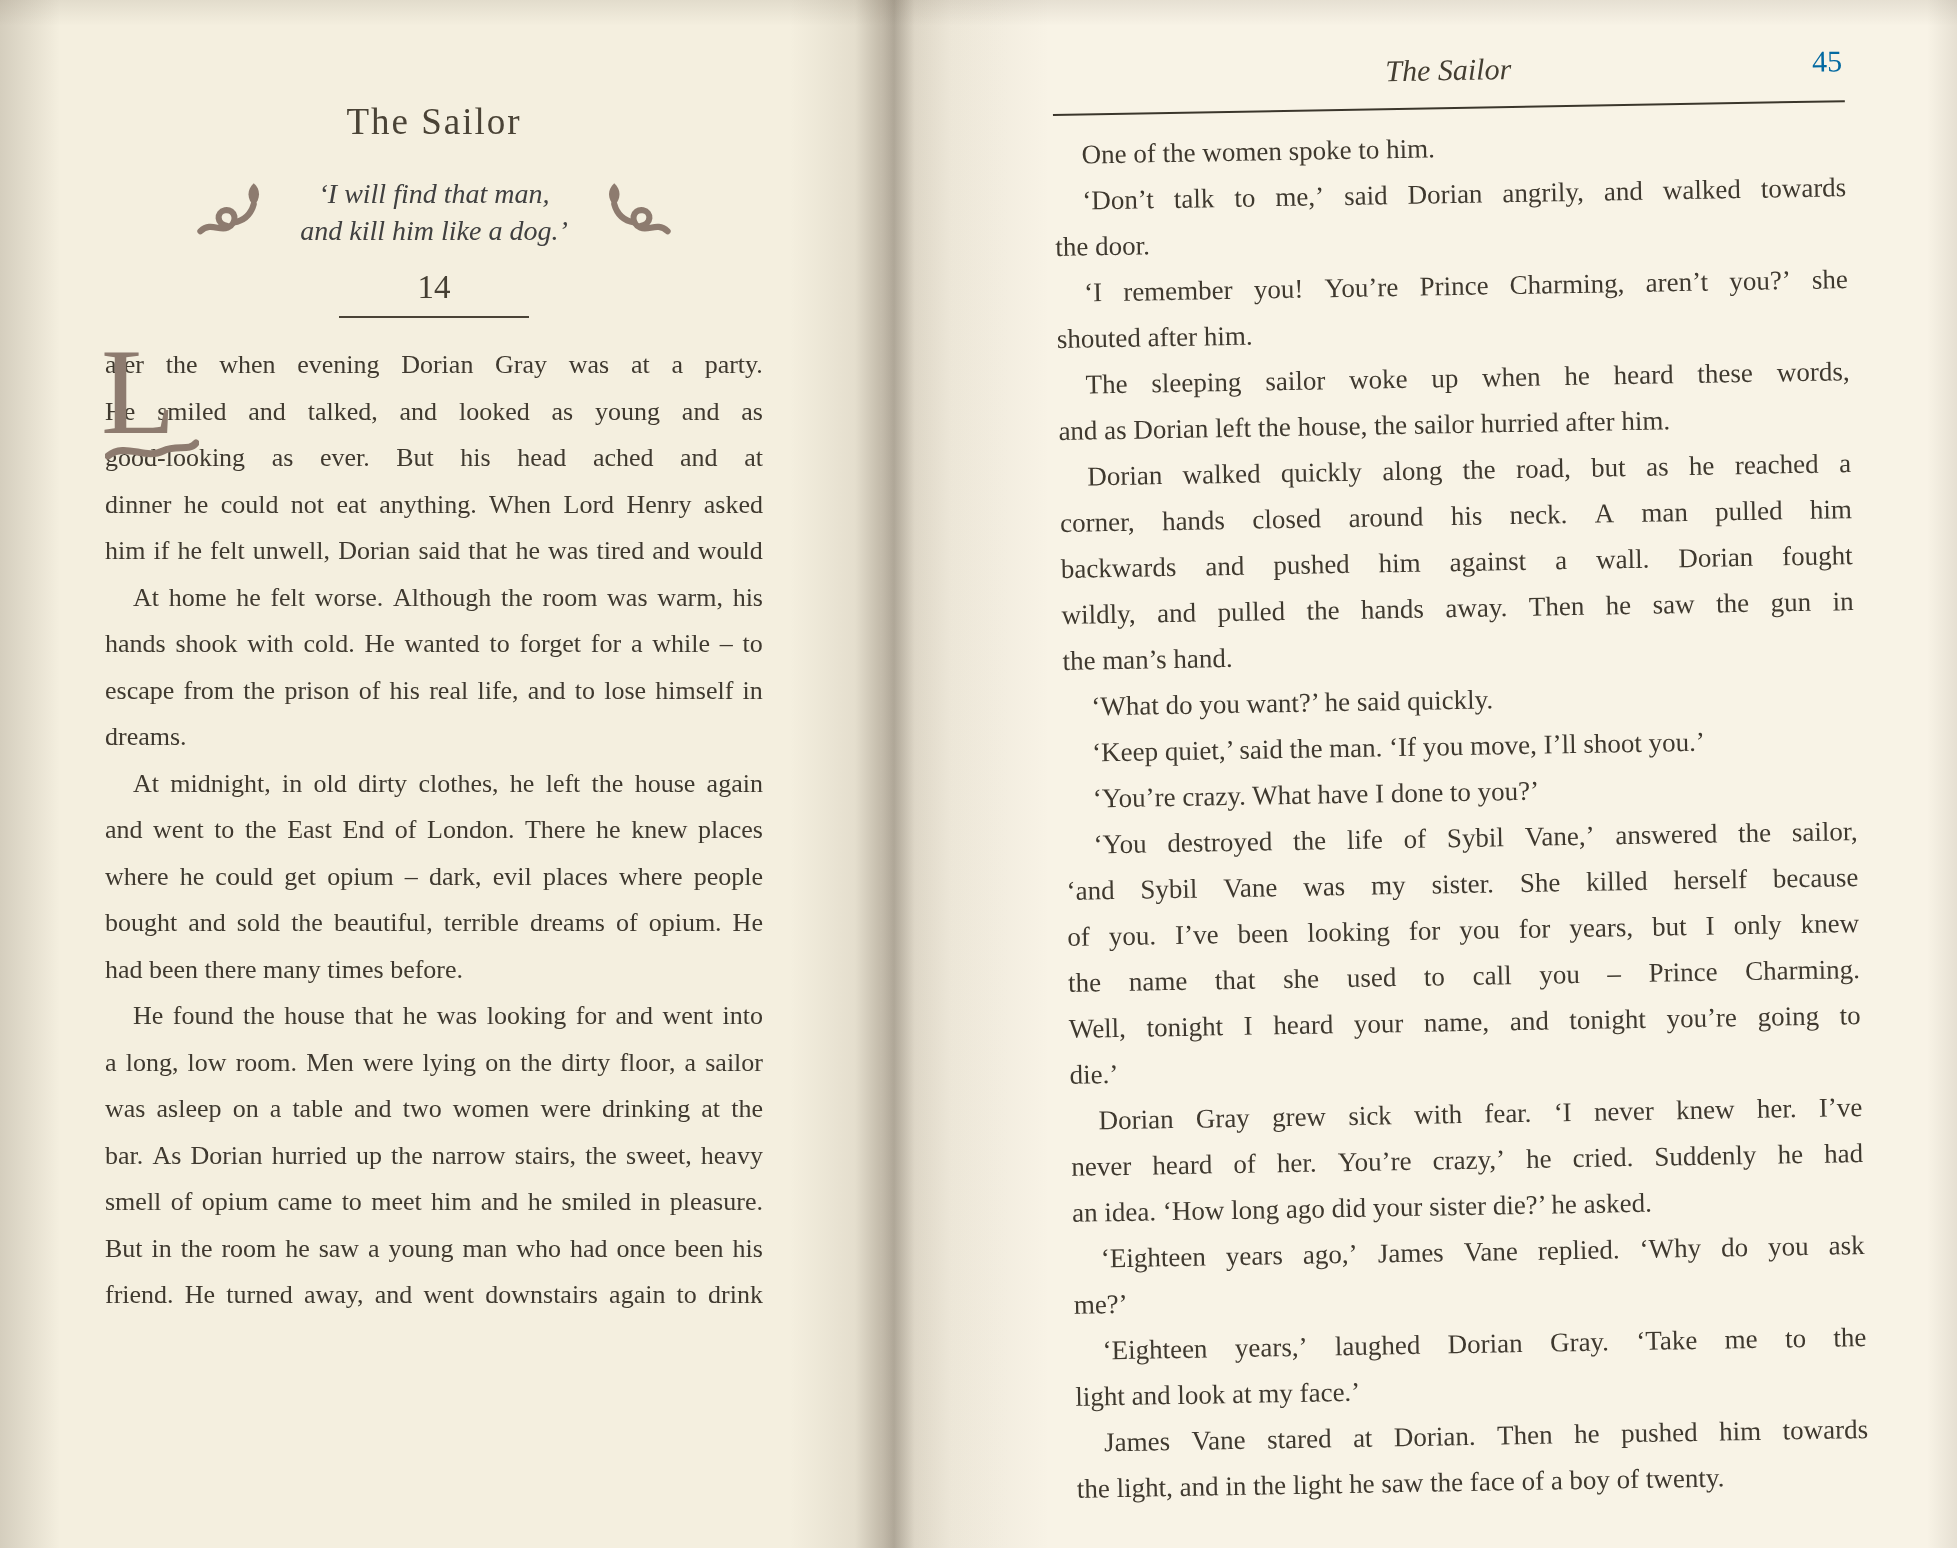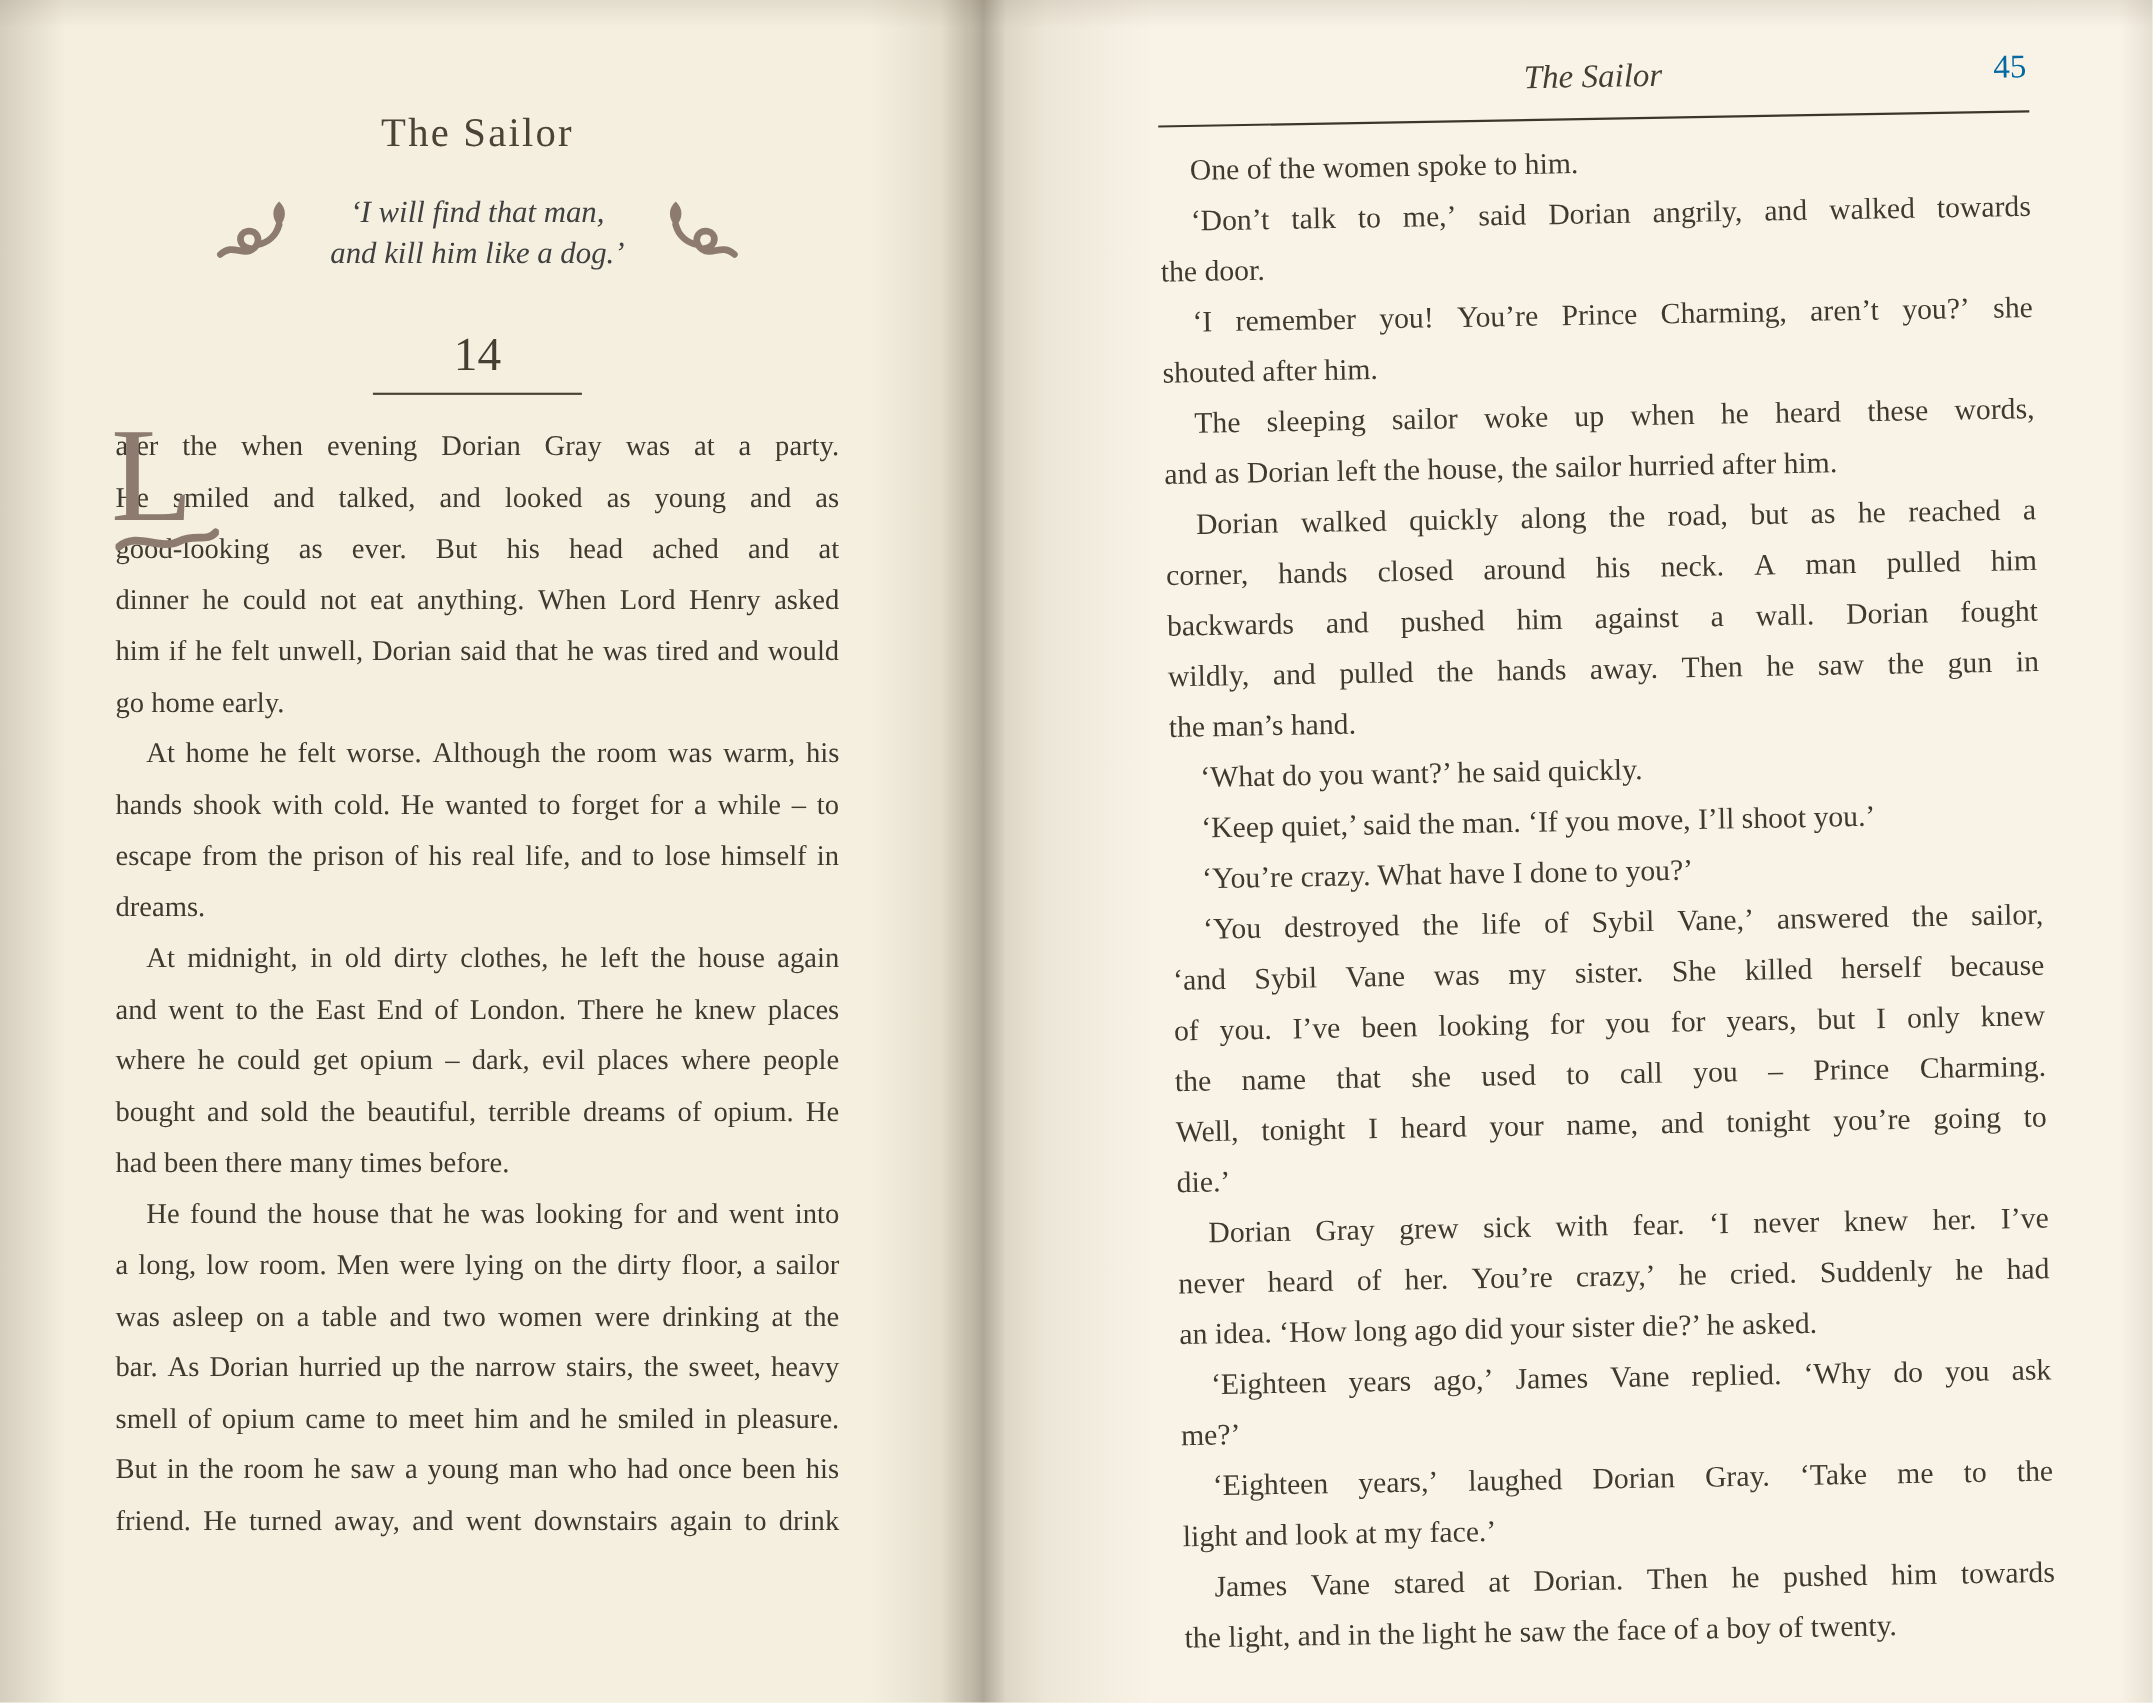--- a/index.html
+++ b/index.html
@@ -55,21 +55,21 @@
   .epigraph-row {
     margin-top:32px; display:flex; align-items:center; justify-content:center; gap:20px;
   }
   .epigraph-text {
     font-style:italic; font-size:28px; line-height:37px; text-align:center;
     color:#404040; white-space:nowrap;
   }
   .orn { width:84px; height:62px; flex:0 0 auto; }
   .orn.mirrored { transform:scaleX(-1); }
 
-  .chapter-number { margin-top:49px; text-align:center; font-size:43px; color:#453f33; }
+  .chapter-number { margin-top:20px; text-align:center; font-size:33px; color:#453f33; }
   .chapter-rule { width:190px; height:2px; background:#4a4336; margin:10px auto 0 auto; }
 
   
   .body { font-size:26px; line-height:46.5px; }
   .leftbody { margin-top:24px; }
   .para { position:relative; }
   .line.just { display:flex; justify-content:space-between; }
   .line.just span { white-space:nowrap; }
   .line.last { text-align:left; }
   .line.indent { padding-left:28px; }
@@ -194,21 +194,20 @@
             <span>unwell,</span>
             <span>Dorian</span>
             <span>said</span>
             <span>that</span>
             <span>he</span>
             <span>was</span>
             <span>tired</span>
             <span>and</span>
             <span>would</span>
           </div>
-          <div class="line last">go home early.</div>
         </div>
         <div class="para">
           <div class="line just indent">
             <span>At</span>
             <span>home</span>
             <span>he</span>
             <span>felt</span>
             <span>worse.</span>
             <span>Although</span>
             <span>the</span>

